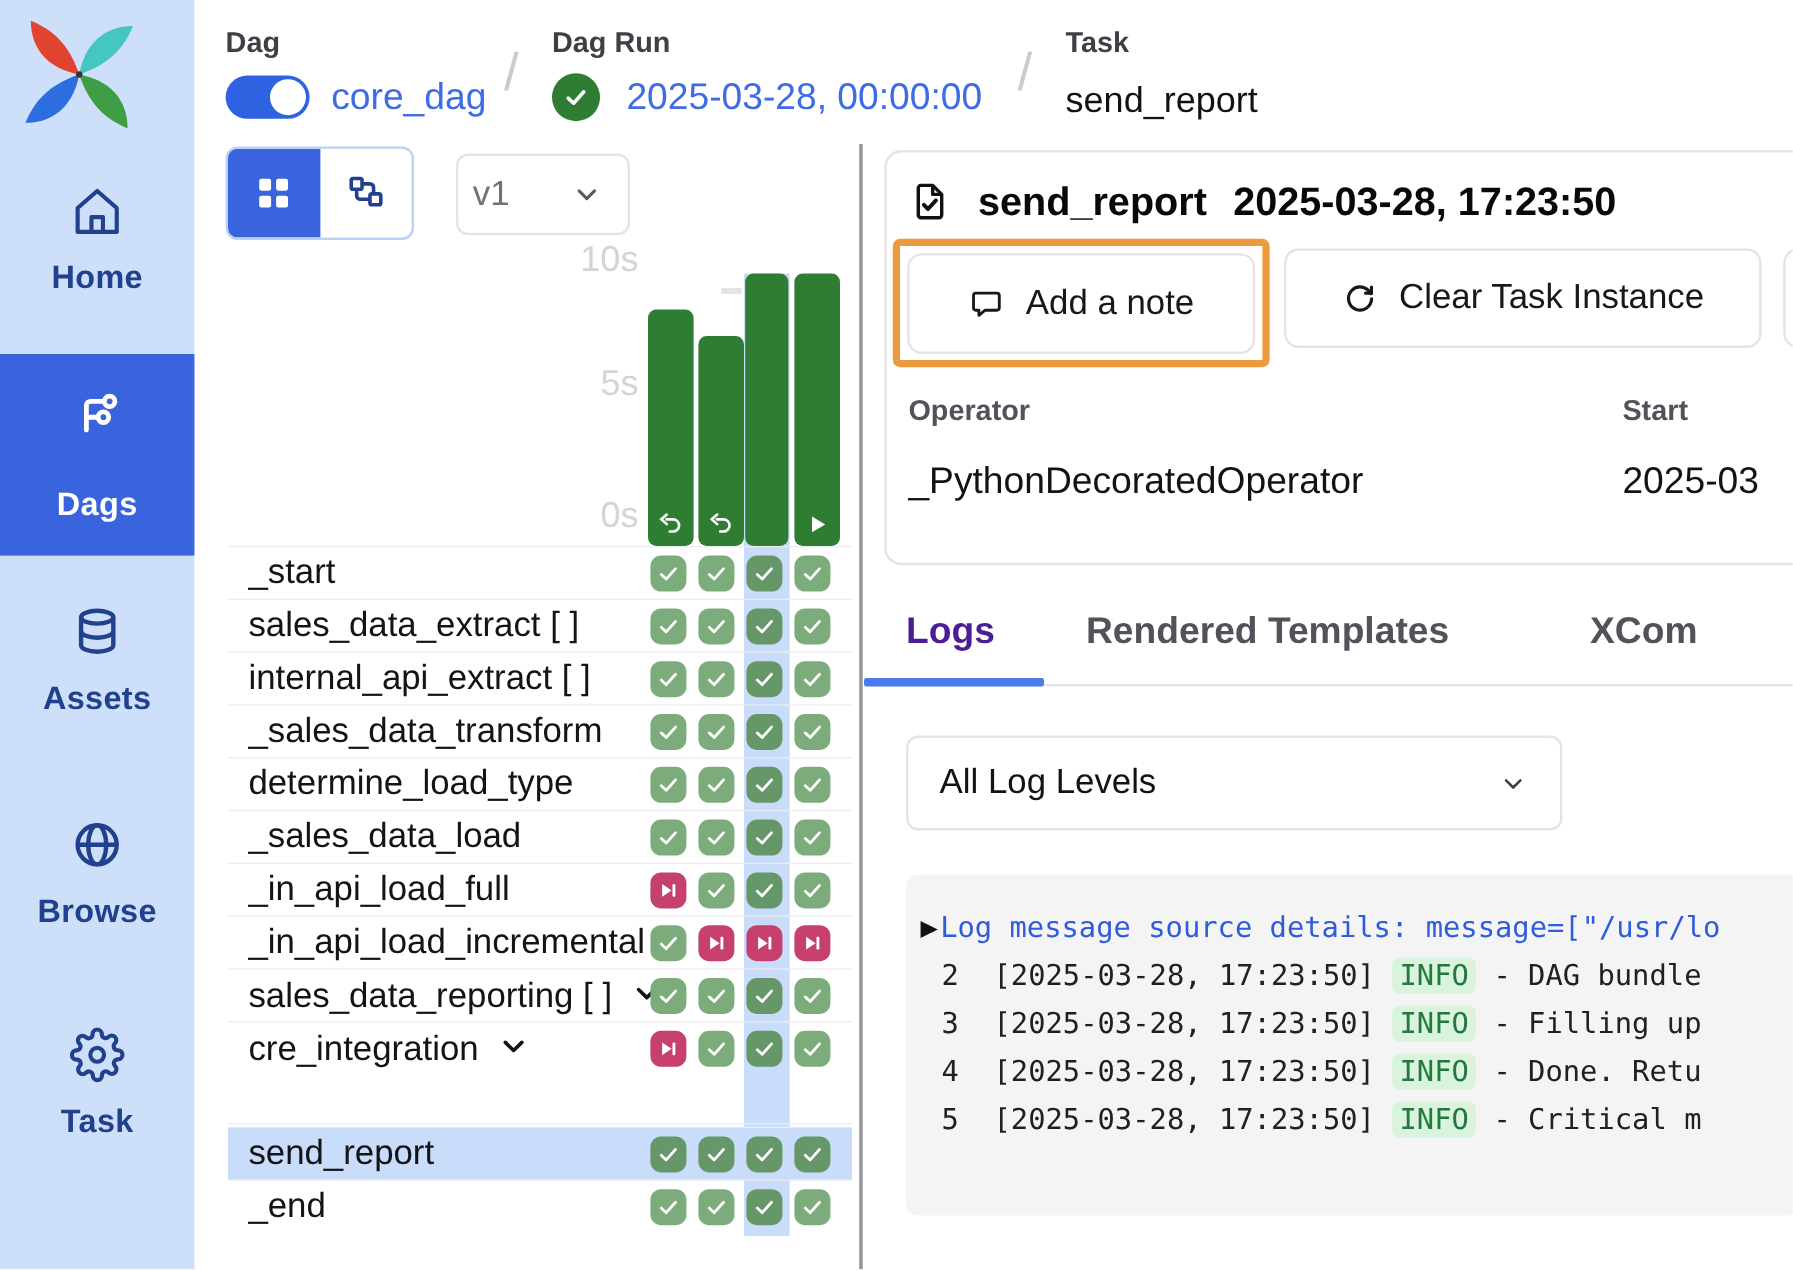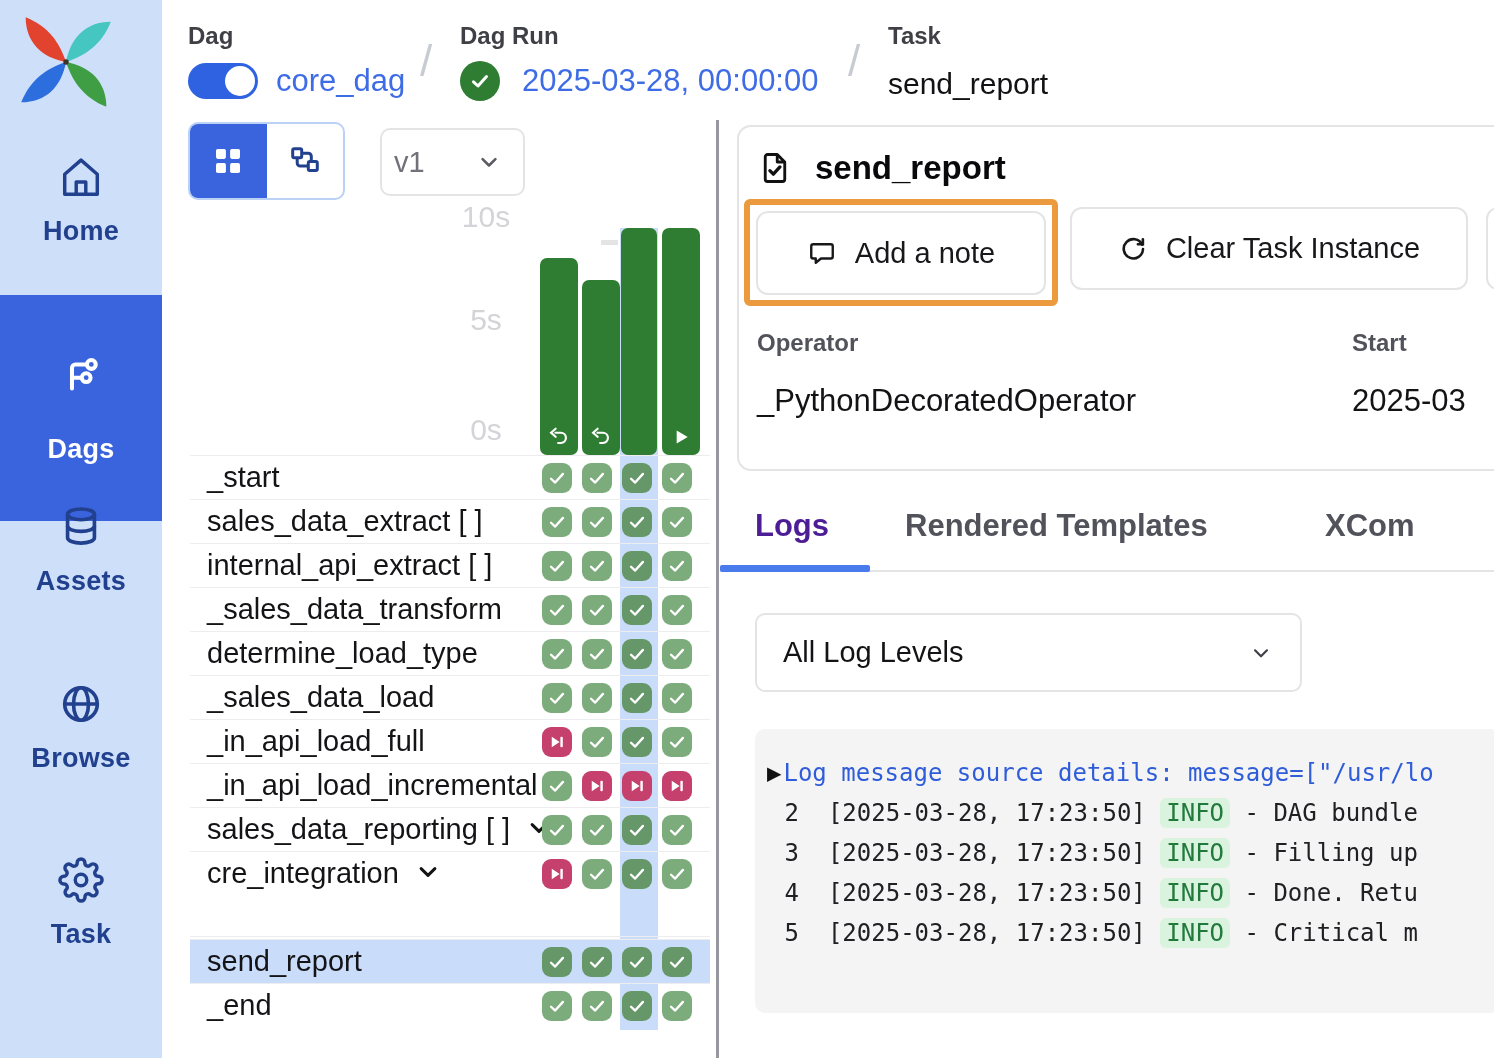--- a/index.html
+++ b/index.html
@@ -34,21 +34,21 @@
   .vt-seg{flex:1;display:flex;align-items:center;justify-content:center;cursor:pointer;color:#21418f;}
   .vt-seg.active{background:#3a64de;color:#fff;}
   .vt-seg svg{width:36px;height:36px;}
   .select-box{border:2px solid #e4e4e7;border-radius:10px;background:#fff;display:flex;
               align-items:center;justify-content:space-between;padding:0 20px;cursor:pointer;}
   .select-box svg{width:28px;height:28px;color:#5b5b63;}
   .sel-v1{left:380px;top:128px;width:145px;height:68px;color:#71717a;font-size:29px;padding-left:12px;}
   .sel-10{left:542px;top:126px;width:154px;height:74px;color:#111;font-size:32px;font-weight:500;}
 
   
-  .ytick{width:92px;text-align:center;font-size:30px;color:#d4d4d8;font-weight:500;left:440px;}
+  .ytick{width:92px;text-align:right;font-size:30px;color:#d4d4d8;font-weight:500;left:440px;}
   .gridtick{left:601px;width:17px;height:5px;background:#e4e4e7;}
   .col-band{left:620px;top:228px;width:38px;height:802px;background:#c9dcfa;}
   .bar{position:absolute;background:#2e7d32;border-radius:7px;cursor:pointer;}
   .bar svg{position:absolute;bottom:5px;left:50%;transform:translateX(-50%);width:26px;height:26px;}
 
   
   .row{position:absolute;left:190px;width:520px;height:44px;border-top:1px solid #ededf0;cursor:pointer;}
   .row.selected{background:#c9dcfa;}
   .row .tname{position:absolute;left:17px;top:5px;font-size:29px;color:#141417;white-space:nowrap;}
   .row .tname svg{width:30px;height:30px;vertical-align:-4px;margin-left:14px;color:#141417;}
@@ -112,21 +112,21 @@
       </svg>
     </div>
     <div id="nav">
         <div class="abs nav-item" style="top: 140px; height: 120px;">
           <span><svg viewBox="0 0 24 24" fill="none" stroke="currentColor" stroke-width="1.8" stroke-linejoin="round">
               <path d="M3.5 10.6 12 3.2l8.5 7.4V21h-17z"></path>
               <path d="M9.5 21v-6.4h5V21"></path>
             </svg></span>
           <span class="nav-label">Home</span>
         </div>
-        <div class="abs nav-item active" style="top: 295px; height: 226px; gap: 32px;">
+        <div class="abs nav-item active" style="top: 295px; height: 168px; gap: 32px;">
           <span><svg viewBox="0 0 24 24" fill="none" stroke="currentColor" stroke-width="2.1" stroke-linecap="round">
               <path d="M7.3 19V8.3a1.8 1.8 0 0 1 1.8-1.8h5.6"></path>
               <path d="M7.3 13.4h4.6"></path>
               <circle cx="17.4" cy="6.5" r="2.3"></circle>
               <circle cx="14.7" cy="13.4" r="2.3"></circle>
             </svg></span>
           <span class="nav-label">Dags</span>
         </div>
         <div class="abs nav-item" style="top: 488px; height: 125px;">
           <span><svg viewBox="0 0 24 24" fill="none" stroke="currentColor" stroke-width="1.9">
@@ -546,20 +546,21 @@
   <div class="abs splitter"></div>
 
   <div class="abs ti-card"></div>
   <div class="abs ti-title">
     <svg viewBox="0 0 24 24" fill="none" stroke="#111" stroke-width="1.9" stroke-linejoin="round">
       <path d="M13.5 3H7a1.5 1.5 0 0 0-1.5 1.5v15A1.5 1.5 0 0 0 7 21h10a1.5 1.5 0 0 0 1.5-1.5V8z"></path>
       <path d="M13.5 3v5h5"></path>
       <path d="m8.6 13.8 2.3 2.3 4.4-4.8" stroke-width="2.2" stroke-linecap="round"></path>
     </svg>
     <span class="t">send_report</span>
+    <span class="t">2025-03-28, 17:23:50</span>
   </div>
 
   <div class="abs hl-box"></div>
   <button class="btn" style="left:756px;top:211px;width:290px;height:84px;">
     <svg viewBox="0 0 24 24" fill="none" stroke="#18181b" stroke-width="1.9" stroke-linejoin="round">
       <path d="M5 5h14a1.6 1.6 0 0 1 1.6 1.6v8.2a1.6 1.6 0 0 1-1.6 1.6h-7.8L7 19.8v-3.4H5a1.6 1.6 0 0 1-1.6-1.6V6.6A1.6 1.6 0 0 1 5 5z"></path>
     </svg>
     <span>Add a note</span>
   </button>
   <button class="btn" style="left:1070px;top:207px;width:398px;height:83px;">

